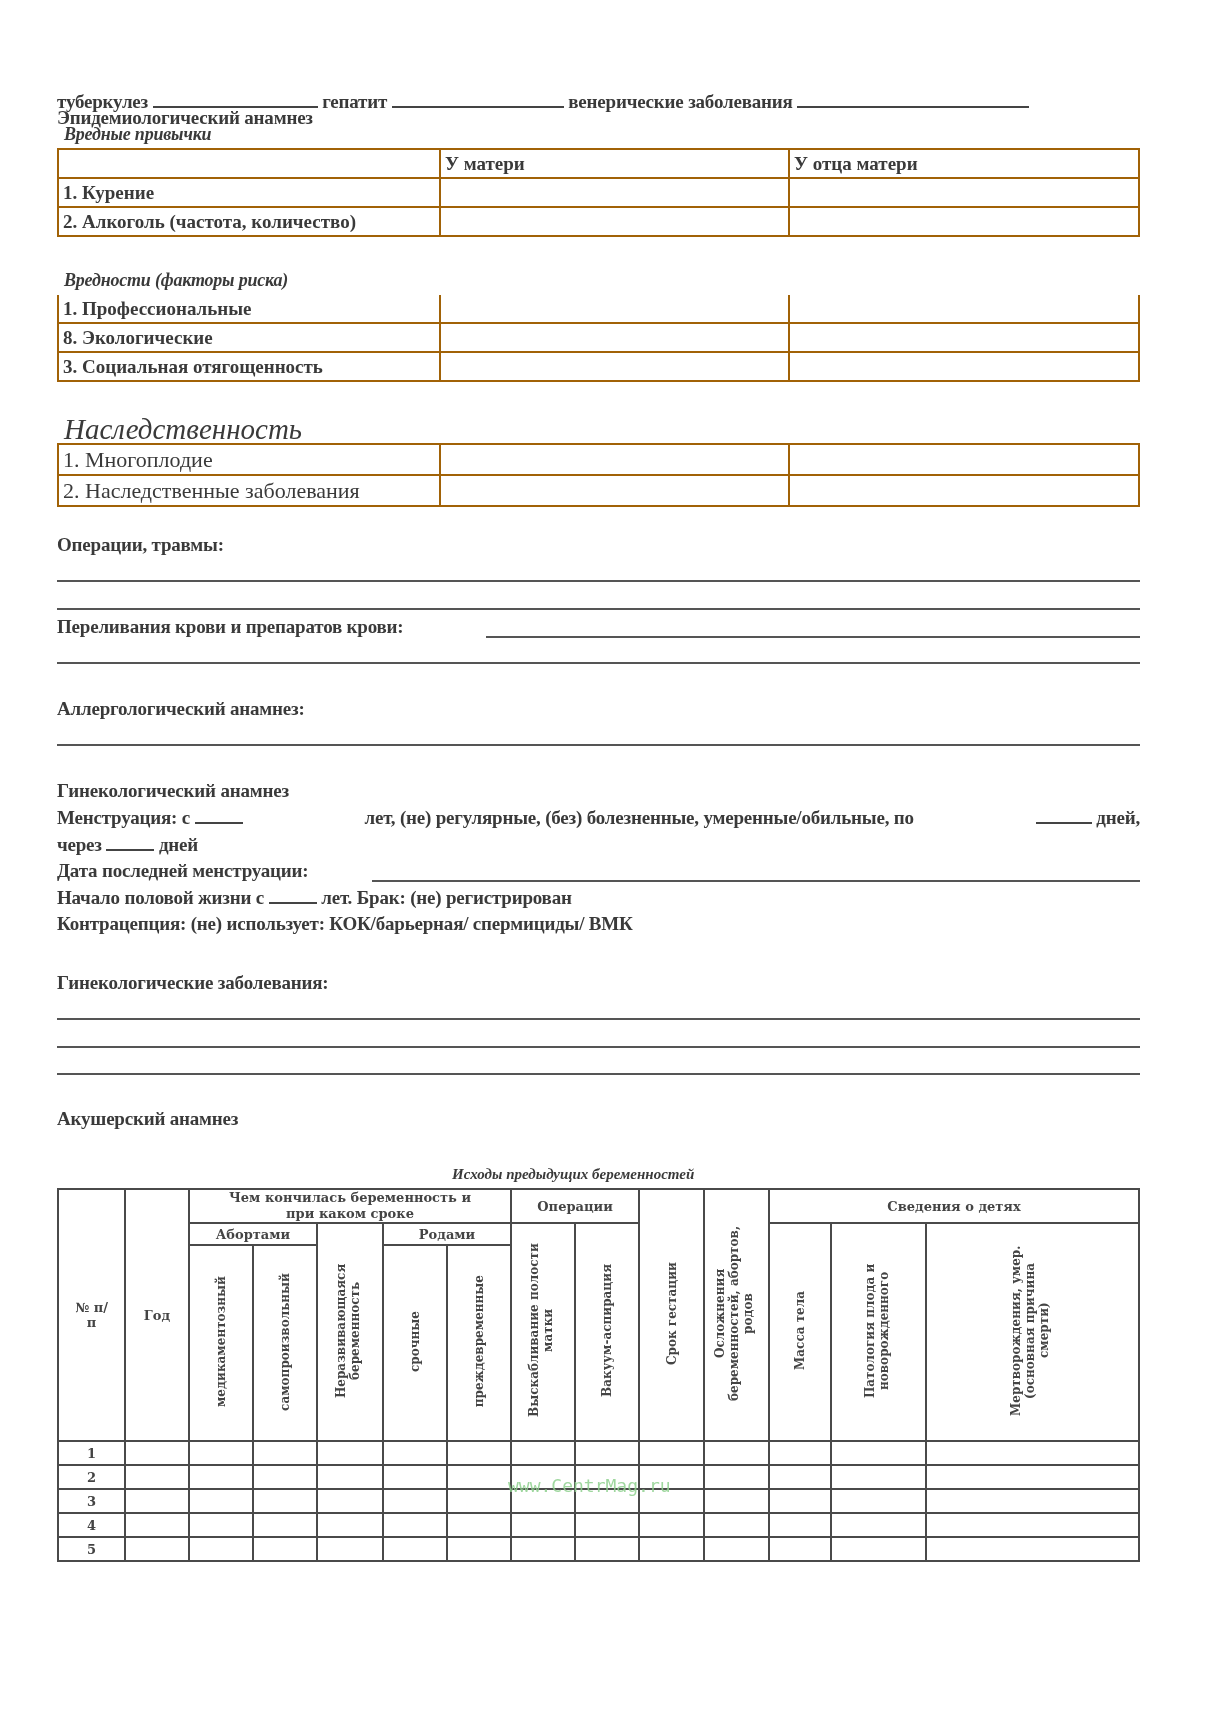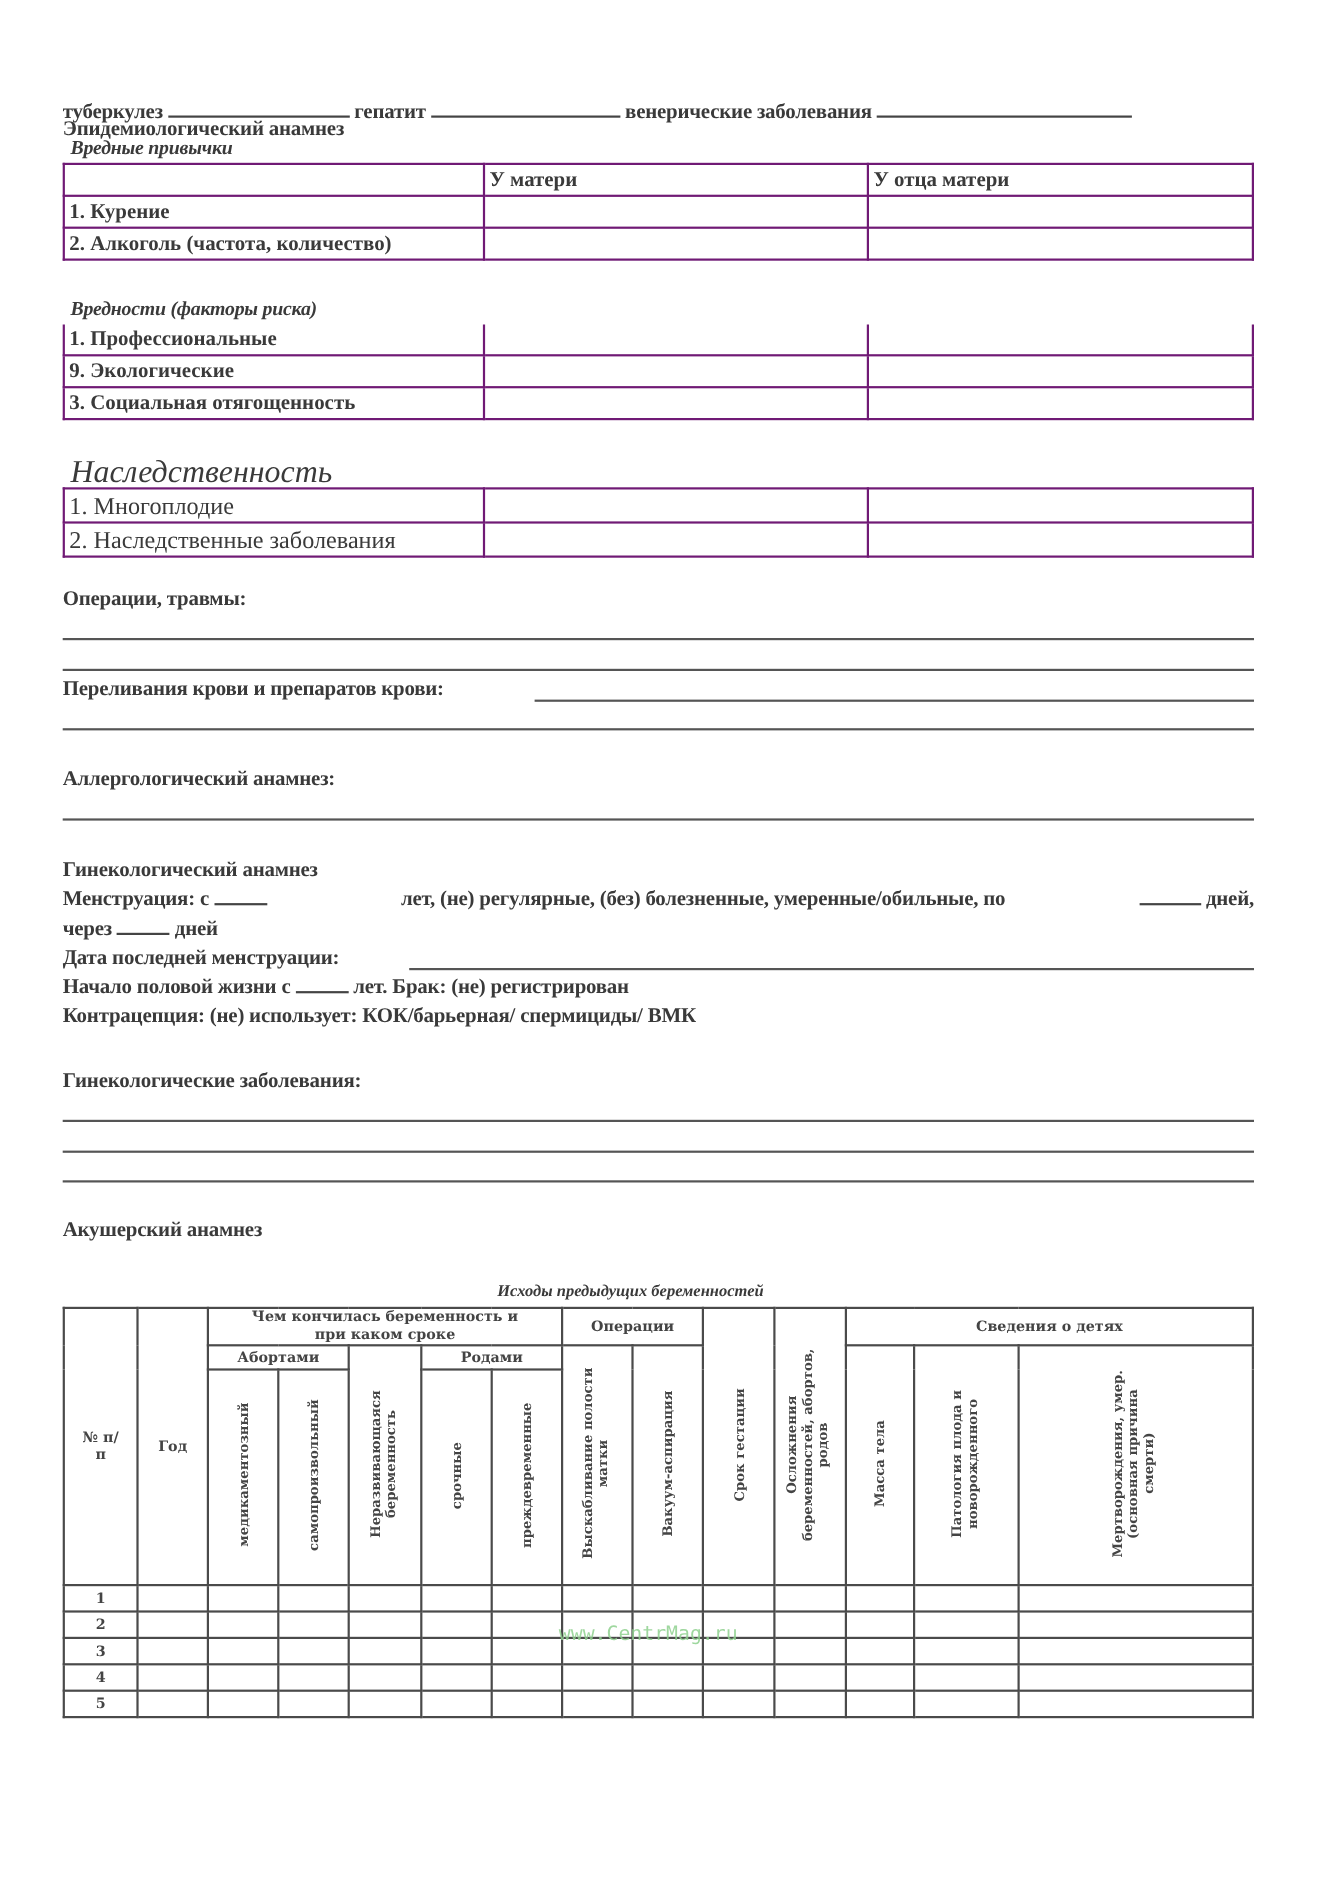--- a/index.html
+++ b/index.html
@@ -4,21 +4,21 @@
 <style>
   html, body { margin:0; padding:0; background:#ffffff; }
   body { width:1210px; height:1727px; position:relative; overflow:hidden; color:#3a3a3a;
          font-family:"Liberation Serif", serif; }
   .abs { position:absolute; }
   .txt { font-size:19px; font-weight:bold; white-space:nowrap; letter-spacing:-0.2px; }
   .ital { font-style:italic; font-weight:bold; }
   .uline { display:inline-block; border-bottom:2px solid #444; vertical-align:baseline; height:14px; }
   .rule { position:absolute; left:57px; width:1083px; border-top:2px solid #555; }
   table.grid { border-collapse:collapse; position:absolute; left:57px; width:1083px; table-layout:fixed; }
-  table.grid td { border:2px solid #701a75; height:27px; font-size:19px; font-weight:bold; padding:0 4px;
+  table.grid td { border:2px solid #a16207; height:27px; font-size:19px; font-weight:bold; padding:0 4px;
                   white-space:nowrap; overflow:hidden; }
   table.grid.notop tr:first-child td { border-top:none; }
   table.grid.big td { height:29px; font-size:22px; font-weight:normal; }
   table.ob { border-collapse:collapse; position:absolute; left:57px; top:1188px; width:1083px; table-layout:fixed; }
   table.ob td { border:2px solid #4a4a4a; text-align:center; font-family:"DejaVu Serif", serif; font-size:13px;
                 font-weight:bold; padding:0; color:#444; }
   .vert { writing-mode:vertical-rl; transform:rotate(180deg); display:inline-block; font-size:12px; line-height:14px;
           font-weight:bold; max-height:185px; }
   .watermark { position:absolute; left:508px; top:1475px; color:#8fd18f; font-family:"DejaVu Sans Mono", monospace;
                font-size:18px; opacity:0.85; }
@@ -70,21 +70,21 @@
       <col style="width:349px">
       <col>
     </colgroup>
   <tbody>
       <tr>
     <td>1. Профессиональные</td>
     <td></td>
         <td></td>
   </tr>
   <tr>
-    <td>9. Экологические</td>
+    <td>8. Экологические</td>
     <td></td>
         <td></td>
   </tr>
   <tr>
     <td>3. Социальная отягощенность</td>
     <td></td>
         <td></td>
   </tr>
 </tbody>
   </table>

